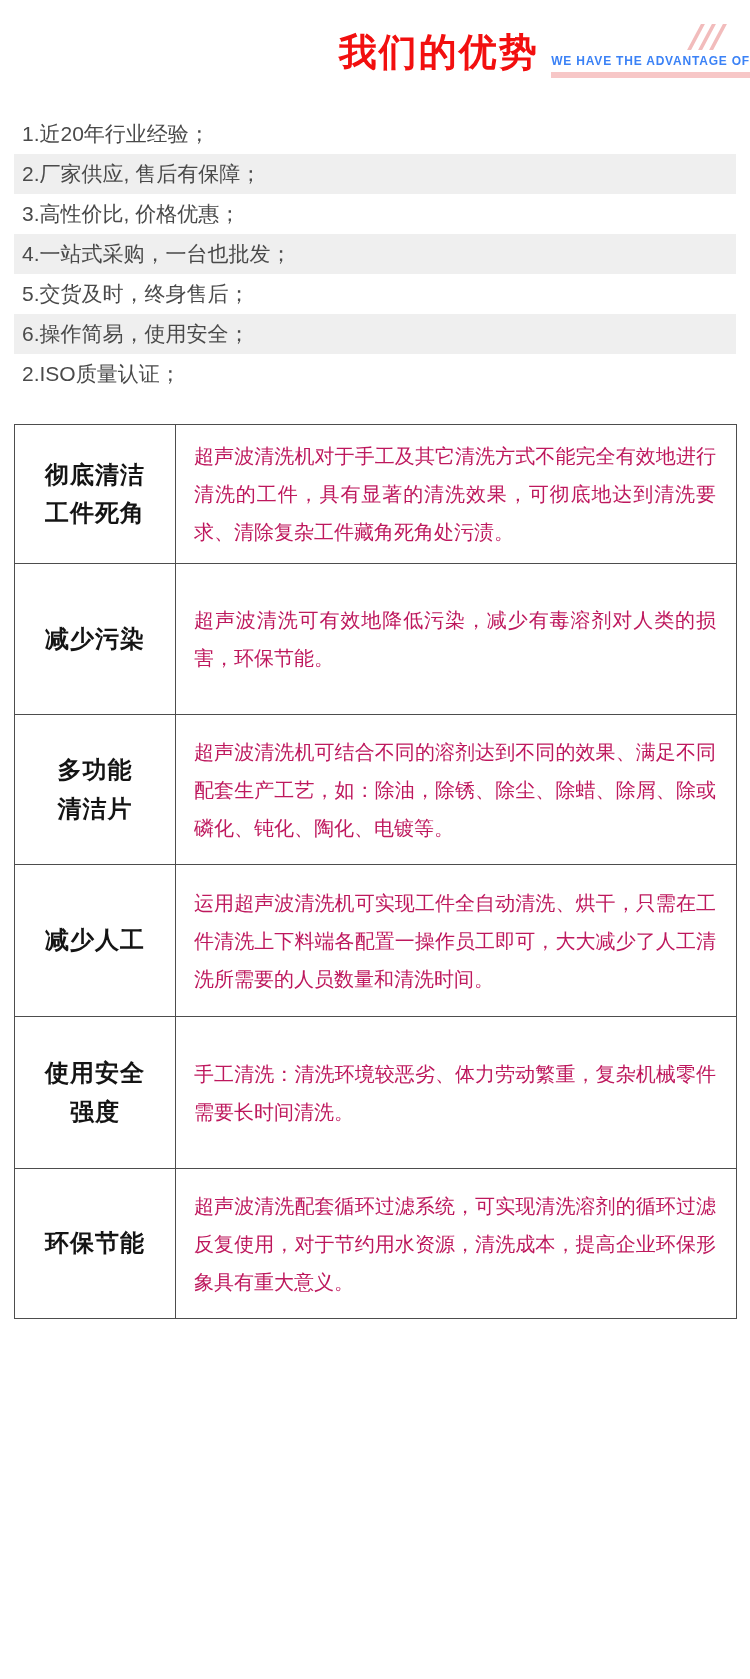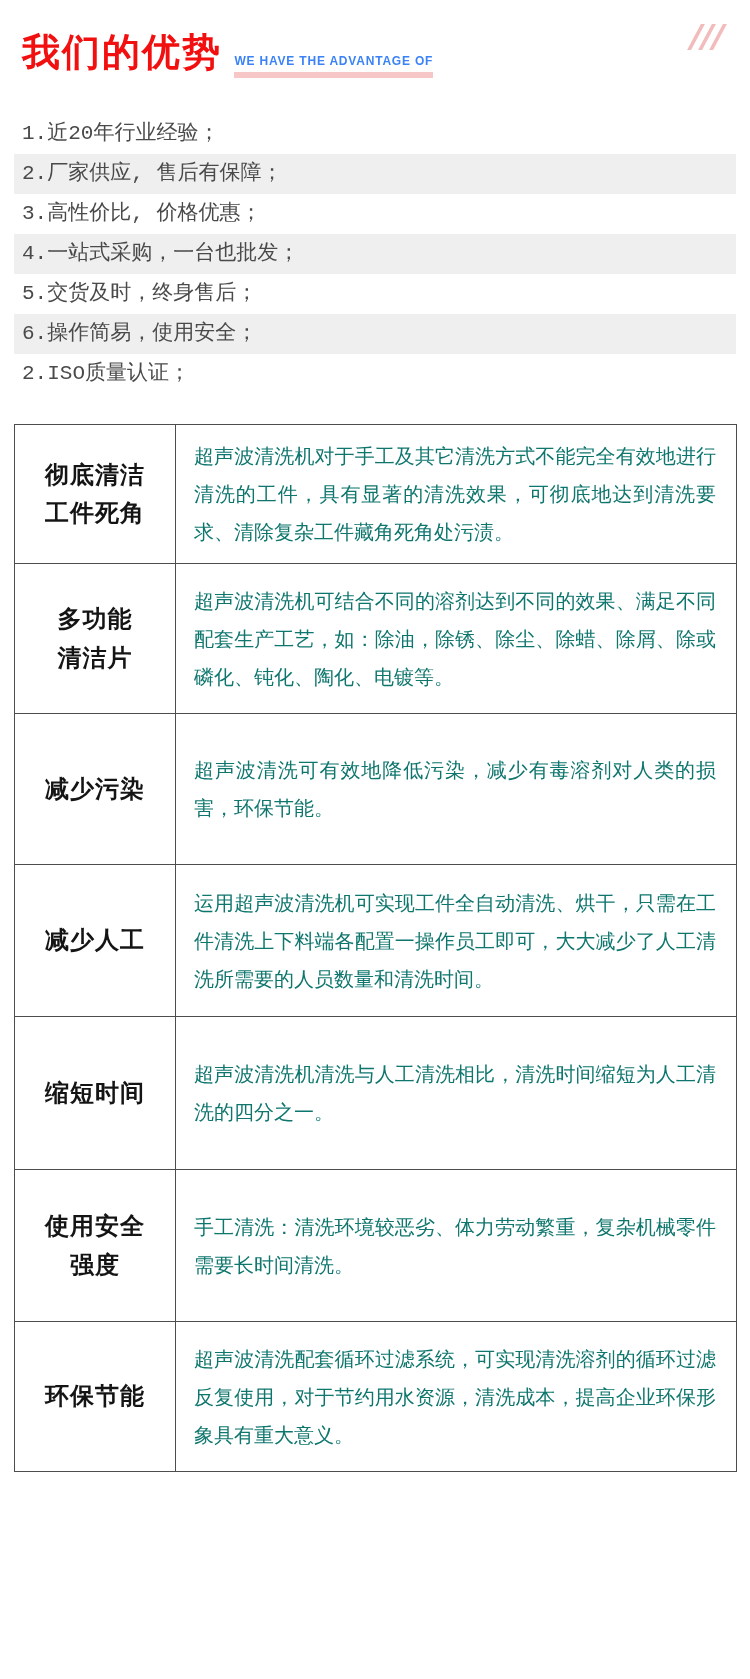--- a/index.html
+++ b/index.html
@@ -14,20 +14,21 @@
     height: 1679px;
     background: #ffffff;
     overflow: hidden;
   }
 
   
   .header {
     position: relative;
     padding: 32px 0 0 22px;
     height: 60px;
+    text-align: right;
   }
   .title {
     display: inline-block;
     margin: 0;
     font-size: 38px;
     font-weight: bold;
     color: #f20f0f;
     letter-spacing: 2px;
     line-height: 1.1;
   }
@@ -71,21 +72,20 @@
     padding: 0;
   }
   .adv-item {
     height: 40px;
     line-height: 40px;
     font-size: 21px;
     color: #4a4a4a;
     padding-left: 8px;
     white-space: nowrap;
     overflow: hidden;
-    font-family: Liberation Mono, monospace;
   }
   .adv-item:nth-child(even) {
     background: #efefef;
   }
 
   
   .adv-table {
     border-collapse: collapse;
     table-layout: fixed;
     margin: 30px 13px 0 14px;
@@ -102,21 +102,21 @@
     font-weight: bold;
     color: #141414;
     white-space: pre-line;
     line-height: 1.6;
     letter-spacing: 1px;
   }
   .cell-desc {
     padding: 12px 20px 12px 18px;
     font-size: 20px;
     line-height: 38px;
-    color: #0f766e;
+    color: #be185d;
     text-align: justify;
   }
 </style>
 </head>
 <body>
 
 <div class="page">
 
   <div class="header">
     <h1 class="title">我们的优势</h1>
@@ -141,36 +141,32 @@
     <li class="adv-item">2.ISO质量认证；</li>
   </ul>
 
   <table class="adv-table">
     <tbody>
       <tr style="height:132px">
         <td class="cell-title">彻底清洁
 工件死角</td>
         <td class="cell-desc">超声波清洗机对于手工及其它清洗方式不能完全有效地进行清洗的工件，具有显著的清洗效果，可彻底地达到清洗要求、清除复杂工件藏角死角处污渍。</td>
       </tr>
+      <tr style="height:151px">
+        <td class="cell-title">减少污染</td>
+        <td class="cell-desc">超声波清洗可有效地降低污染，减少有毒溶剂对人类的损害，环保节能。</td>
+      </tr>
       <tr style="height:150px">
         <td class="cell-title">多功能
 清洁片</td>
         <td class="cell-desc">超声波清洗机可结合不同的溶剂达到不同的效果、满足不同配套生产工艺，如：除油，除锈、除尘、除蜡、除屑、除或磷化、钝化、陶化、电镀等。</td>
       </tr>
-      <tr style="height:151px">
-        <td class="cell-title">减少污染</td>
-        <td class="cell-desc">超声波清洗可有效地降低污染，减少有毒溶剂对人类的损害，环保节能。</td>
-      </tr>
       <tr style="height:152px">
         <td class="cell-title">减少人工</td>
         <td class="cell-desc">运用超声波清洗机可实现工件全自动清洗、烘干，只需在工件清洗上下料端各配置一操作员工即可，大大减少了人工清洗所需要的人员数量和清洗时间。</td>
-      </tr>
-      <tr style="height:153px">
-        <td class="cell-title">缩短时间</td>
-        <td class="cell-desc">超声波清洗机清洗与人工清洗相比，清洗时间缩短为人工清洗的四分之一。</td>
       </tr>
       <tr style="height:152px">
         <td class="cell-title">使用安全
 强度</td>
         <td class="cell-desc">手工清洗：清洗环境较恶劣、体力劳动繁重，复杂机械零件需要长时间清洗。</td>
       </tr>
       <tr style="height:150px">
         <td class="cell-title">环保节能</td>
         <td class="cell-desc">超声波清洗配套循环过滤系统，可实现清洗溶剂的循环过滤反复使用，对于节约用水资源，清洗成本，提高企业环保形象具有重大意义。</td>
       </tr>

